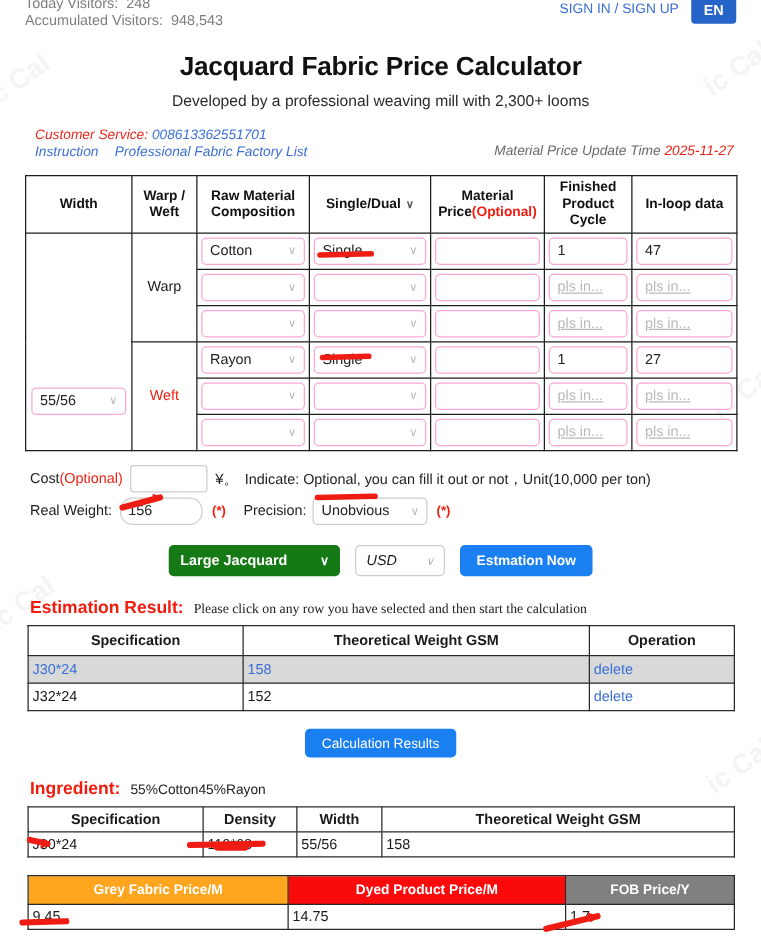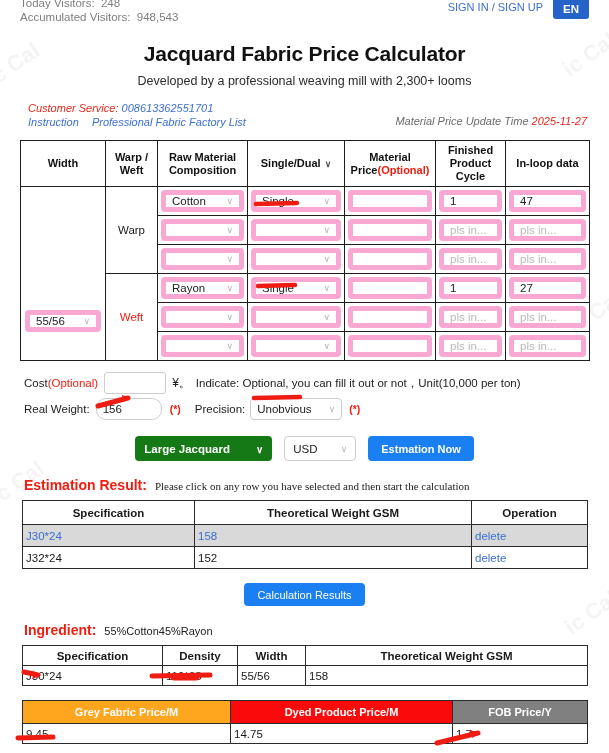--- a/index.html
+++ b/index.html
@@ -55,23 +55,23 @@
   table.grid th, table.grid td { border:1px solid #1d1d1d; padding:0; }
   table.grid th { font-size:11px; font-weight:700; text-align:center; padding:3px 1px; line-height:13px; color:#111; }
   table.grid th .opt { color:#f01c0e; }
   .hdr-sel { display:inline-block; }
   .hdr-sel .cv { font-size:9px; color:#555; margin-left:4px; }
   td.cell { height:28px; vertical-align:middle; }
   td.wf { text-align:center; font-size:11.5px; }
   td.wf.weft { color:#f01c0e; }
 
   
-  .fld { position:relative; margin:3px; height:22px; border:5px solid #f9a8d4; border-radius:4px;
+  .fld { position:relative; margin:3px; height:22px; border:1px solid #f9a8d4; border-radius:4px;
          background:#fff; display:flex; align-items:center; padding:0 6px; font-size:11.5px; color:#222; cursor:pointer; }
-  .fld.ph { color:#b9b9b9; }
+  .fld.ph { color:#b9b9b9;text-decoration:underline; }
   .fld .chev { position:absolute; right:6px; top:50%; transform:translateY(-50%);
                font-size:9px; color:#b5b5b5; line-height:1; }
   .fld.plain { cursor:text; }
   .widthcell { text-align:center; }
   .widthcell .fld { display:inline-flex; width:76px; margin:0 auto; }
 
   
   .opts { margin:9px 24px 0 24px; font-size:11.5px; color:#222; }
   .optline { display:flex; align-items:center; height:26px; white-space:nowrap; }
   .optline .red { color:#f01c0e; }
@@ -84,21 +84,21 @@
   .selbox .chev { position:absolute; right:6px; top:50%; transform:translateY(-50%); font-size:9px; color:#b5b5b5; }
   .star { color:#f01c0e; font-size:10.5px; font-weight:700; margin-left:2px; }
   .lblsp { margin-left:14px; }
 
   
   .actions { display:flex; align-items:center; justify-content:center; gap:12px; margin-top:14px; }
   .btn-green { position:relative; background:#157a15; color:#fff; font-size:11.5px; font-weight:600;
                width:137px; height:25px; border-radius:4px; display:flex; align-items:center; padding:0 9px; cursor:pointer; }
   .btn-green .chev { position:absolute; right:9px; top:50%; transform:translateY(-50%); font-size:10px; }
   .sel-usd { position:relative; background:#fff; border:1px solid #cdcdcd; border-radius:4px; width:72px; height:25px;
-             display:flex; align-items:center; padding:0 8px; font-size:11.5px; cursor:pointer; }
+             display:flex; align-items:center; padding:0 8px; font-size:11.5px; cursor:pointer;font-style:italic; }
   .sel-usd .chev { position:absolute; right:8px; top:50%; transform:translateY(-50%); font-size:9px; color:#b5b5b5; }
   .btn-blue { background:#1a7ff0; color:#fff; font-size:11px; font-weight:600; height:25px; padding:0 13px;
               border-radius:4px; display:flex; align-items:center; justify-content:center; cursor:pointer; }
 
   
   .sec-head { margin:16px 0 0 24px; display:flex; align-items:baseline; }
   .sec-head .h { color:#f01c0e; font-size:14px; font-weight:700; }
   .sec-head .note { font-size:11px; color:#222; margin-left:8px;font-family:Liberation Serif, serif; }
   .sec-head .val { font-size:11px; color:#222; margin-left:8px; }
 

